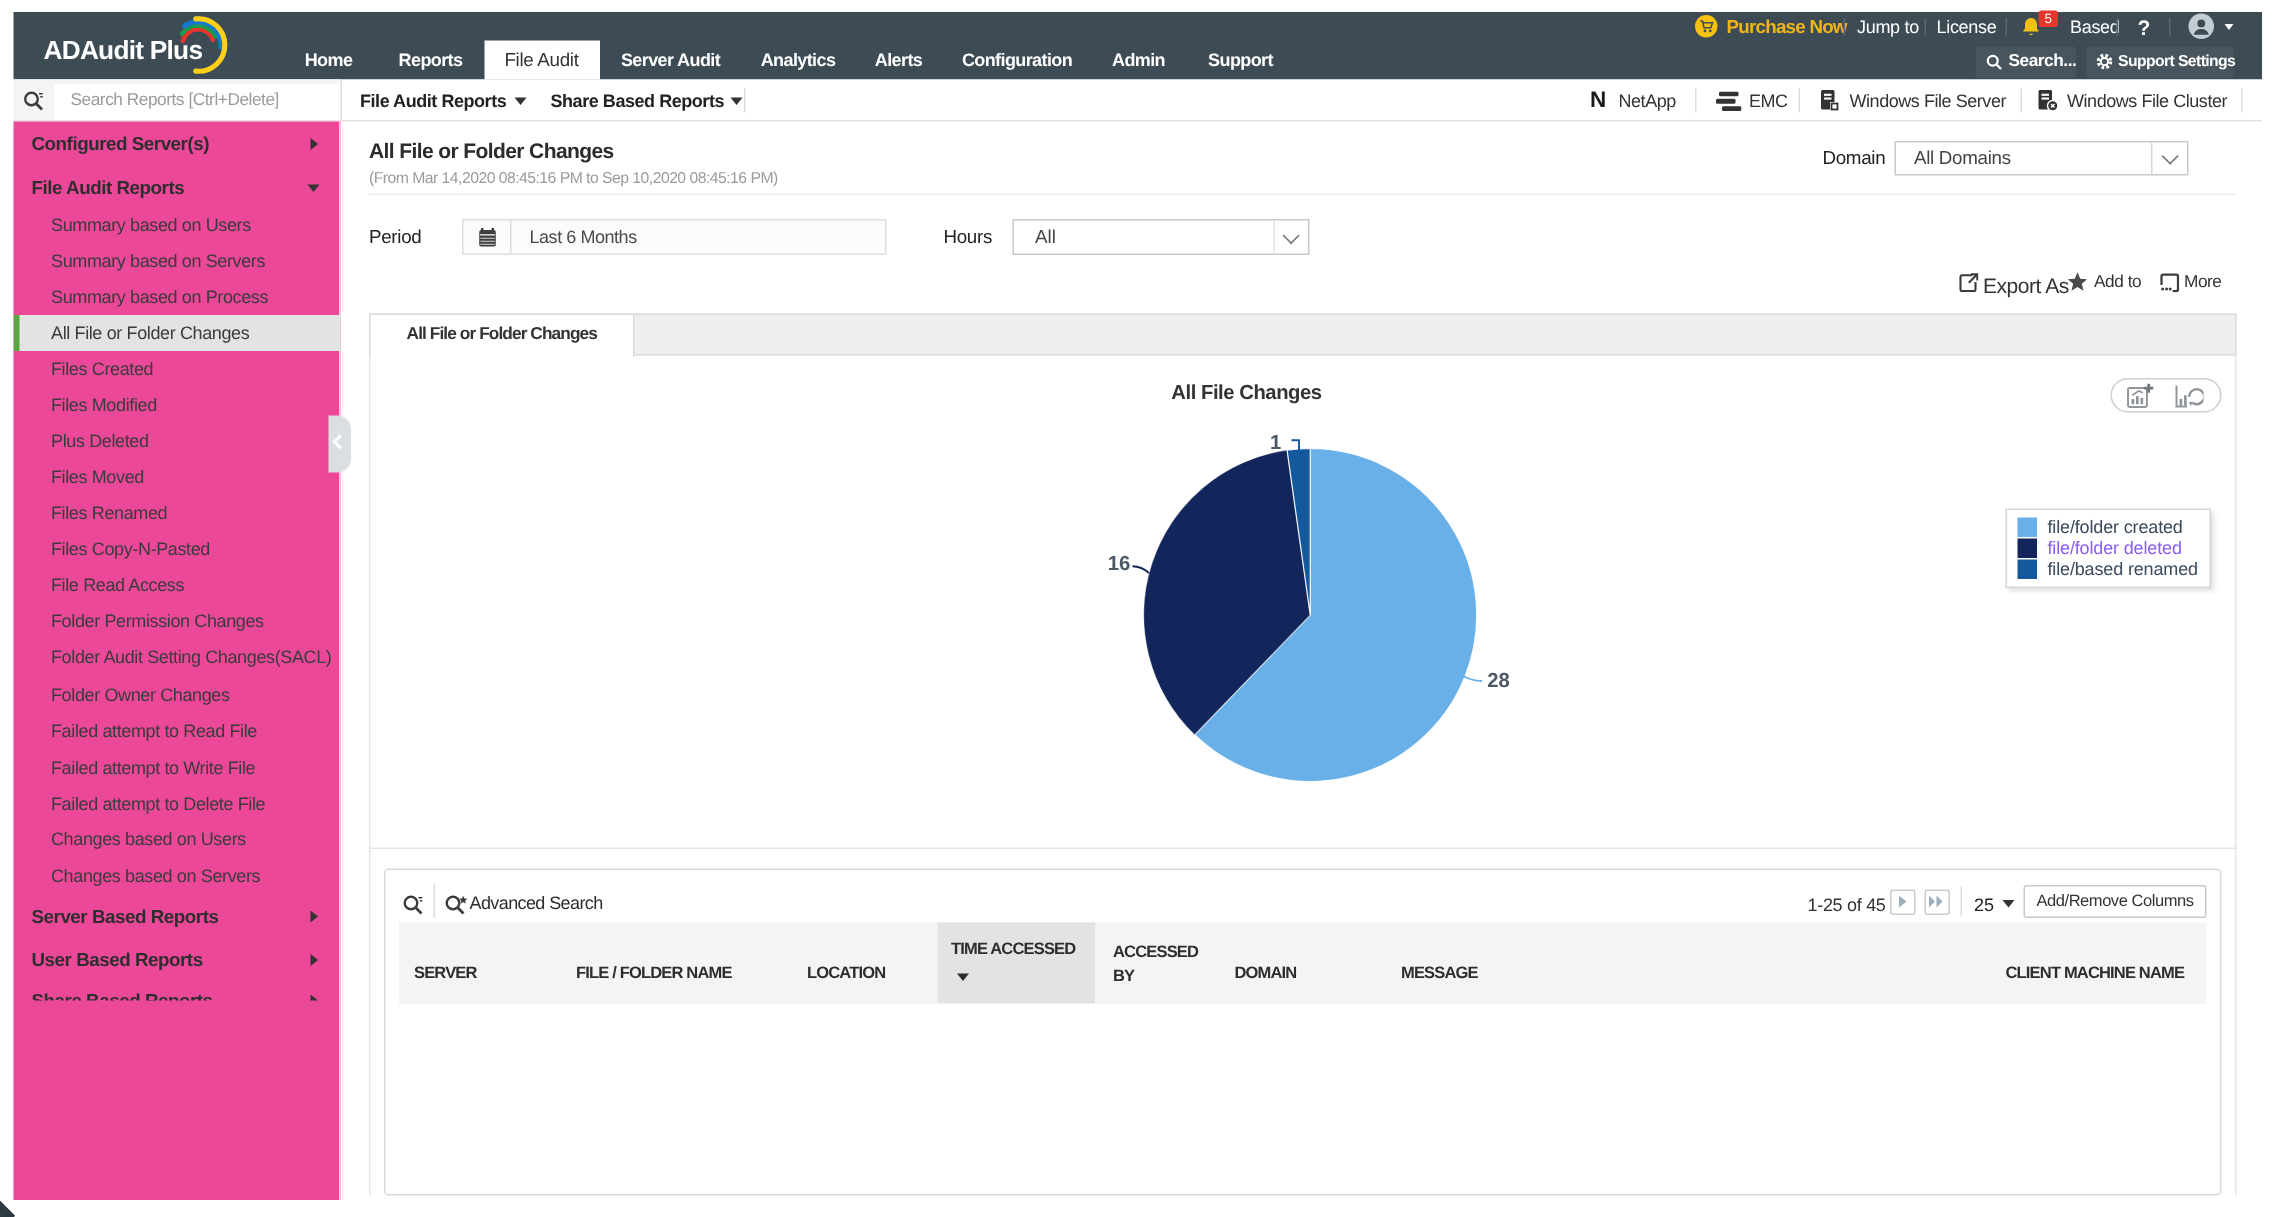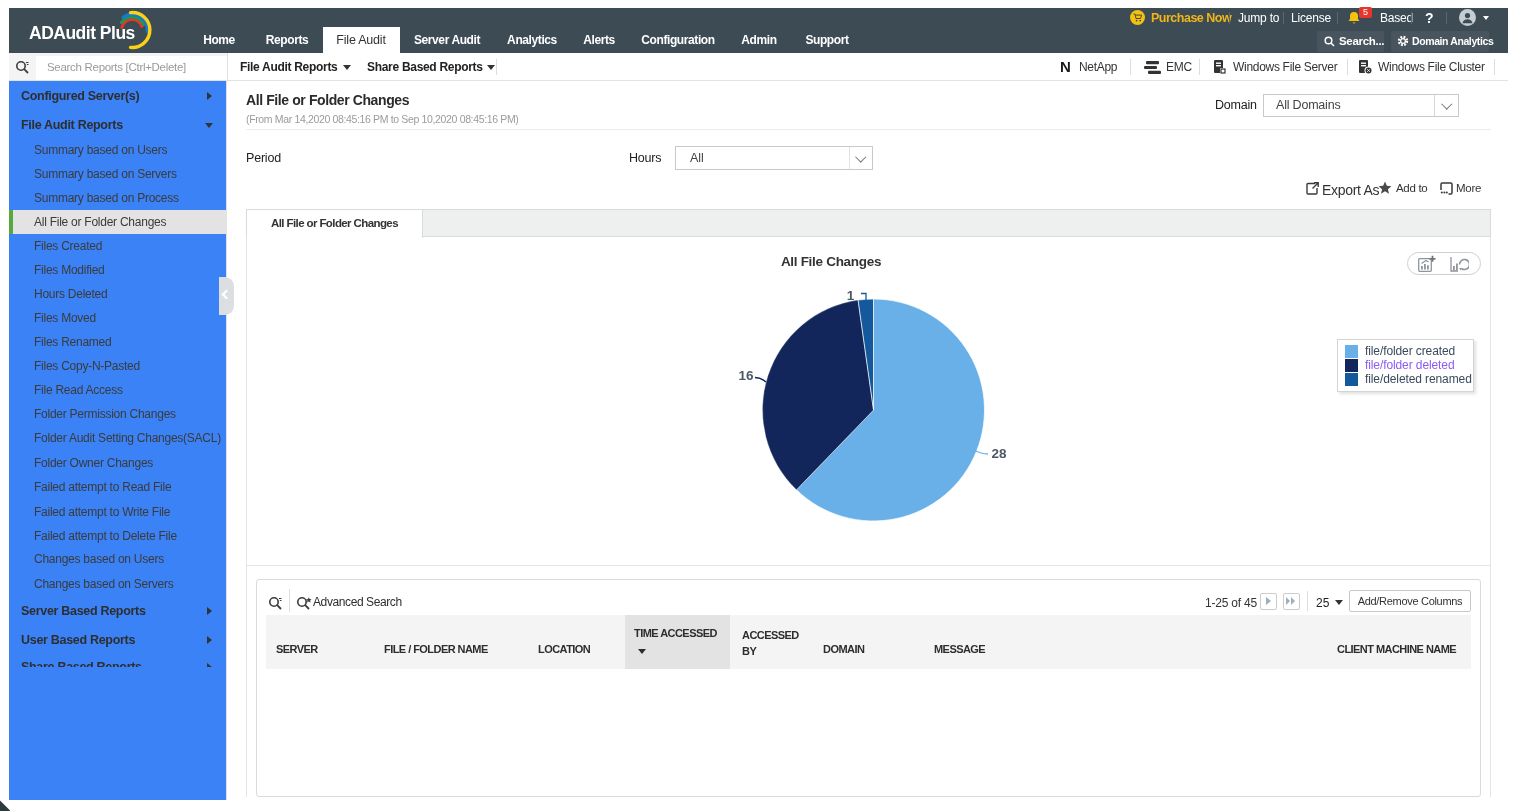--- a/index.html
+++ b/index.html
@@ -7,21 +7,21 @@
 .a{position:absolute}
 #app{position:absolute;left:9px;top:8px;width:1499px;height:792px;background:#fff}
 #hdr{position:absolute;left:0;top:0;width:1499px;height:45px;background:#3d4b54}
 .nav{position:absolute;top:19px;height:26px;line-height:26px;color:#fff;font-size:12px;font-weight:700;letter-spacing:-.4px;transform:translateX(-50%);white-space:nowrap}
 .r1{position:absolute;top:0;height:19px;line-height:20px;color:#fff;font-size:12px;letter-spacing:-.2px;white-space:nowrap}
 .sep1{position:absolute;top:4px;width:1px;height:12px;background:#5a6770}
 .hbtn{position:absolute;top:23px;height:21px;background:#48555e;border-radius:2px;color:#fff;font-size:11.5px;font-weight:700;letter-spacing:-.3px;line-height:21px;white-space:nowrap}
 #tbar{position:absolute;left:0;top:45px;width:1499px;height:28px;background:#fff;border-bottom:1px solid #e2e2e2}
 .tsep{position:absolute;top:6px;width:1px;height:16px;background:#ddd}
 .titem{position:absolute;top:0;height:28px;line-height:28px;font-size:12px;letter-spacing:-.3px;color:#333;white-space:nowrap}
-#sidebar{position:absolute;left:0;top:73px;width:218px;height:719px;background:#3b82f6;border-right:1px solid #e0e0e0}
+#sidebar{position:absolute;left:0;top:73px;width:218px;height:719px;background:#ec4899;border-right:1px solid #e0e0e0}
 #sideclip{position:absolute;left:0;top:0;width:218px;height:586px;overflow:hidden}
 .sh{position:absolute;left:12px;height:24px;line-height:24px;font-size:12.5px;font-weight:700;letter-spacing:-.3px;color:#2e2e2e;white-space:nowrap}
 .si{position:absolute;left:25px;height:24px;line-height:24px;font-size:12px;letter-spacing:-.25px;color:#3b3b3b;white-space:nowrap}
 .arr{position:absolute;width:0;height:0}
 .ar-r{border-left:6px solid #333;border-top:4.5px solid transparent;border-bottom:4.5px solid transparent}
 .ar-d{border-top:6px solid #333;border-left:4.5px solid transparent;border-right:4.5px solid transparent}
 .lbl{position:absolute;font-size:13px;letter-spacing:-.2px;color:#222;white-space:nowrap}
 .th{position:absolute;font-size:11px;font-weight:700;color:#2d2d2d;letter-spacing:-.55px;white-space:nowrap}
 .chev{display:inline-block;width:7.5px;height:7.5px;border-right:1.6px solid #777;border-bottom:1.6px solid #777;transform:rotate(45deg)}
 svg{display:block}
@@ -75,21 +75,21 @@
         <circle cx="8.5" cy="6.6" r="2.6" fill="#3d4b54"></circle>
         <path d="M3.4 14.2 a5.3 5.3 0 0 1 10.2 0 z" fill="#3d4b54"></path>
       </svg>
   <div class="arr ar-d" style="left:1474px;top:8px;border-top-color:#fff;border-left-width:3.5px;border-right-width:3.5px;border-top-width:4.5px"></div>
 
   <div class="hbtn" style="left:1308px;width:67px;padding-left:22px">Search...</div>
   <svg class="a" style="left:1315px;top:28px" width="11" height="11" viewBox="0 0 11 11">
         <circle cx="4.5" cy="4.5" r="3.3" stroke="#fff" stroke-width="1.5" fill="none"></circle>
         <path d="M7 7 L10 10" stroke="#fff" stroke-width="1.6"></path>
       </svg>
-  <div class="hbtn" style="left:1382px;width:98px;padding-left:21px;font-size:10.5px;letter-spacing:-.4px">Domain Analytics</div>
+  <div class="hbtn" style="left:1382px;width:98px;padding-left:21px;font-size:10.5px;letter-spacing:-.4px">Support Settings</div>
   <svg class="a" style="left:1388px;top:27px" width="12" height="12" viewBox="0 0 12 12">
         <circle cx="6" cy="6" r="4" stroke="#fff" stroke-width="2.4" fill="none" stroke-dasharray="1.8 1.35"></circle>
         <circle cx="6" cy="6" r="2.6" fill="#48555e"></circle>
         <circle cx="6" cy="6" r="2.4" stroke="#fff" stroke-width="1.3" fill="none"></circle>
       </svg>
 </div>
 
 <div id="tbar">
   <div class="a" style="left:0;top:0;width:218px;height:27px;background:#f4f4f4"></div>
   <div class="a" style="left:27px;top:3px;width:191px;height:24px;background:#fff"></div>
@@ -143,21 +143,21 @@
 <div class="sh" style="top:32px">File Audit Reports</div>
 <div class="arr ar-d" style="left:196px;top:42px;border-top-width:5.5px;border-left-width:4px;border-right-width:4px"></div>
 <div class="a" style="left:0;top:129px;width:218px;height:24px;background:#e3e3e3"></div>
 <div class="a" style="left:0;top:129px;width:4px;height:24px;background:#58a83e"></div>
 <div class="si" style="top:57px">Summary based on Users</div>
 <div class="si" style="top:81px">Summary based on Servers</div>
 <div class="si" style="top:105px">Summary based on Process</div>
 <div class="si" style="top:129px">All File or Folder Changes</div>
 <div class="si" style="top:153px">Files Created</div>
 <div class="si" style="top:177px">Files Modified</div>
-<div class="si" style="top:201px">Hours Deleted</div>
+<div class="si" style="top:201px">Plus Deleted</div>
 <div class="si" style="top:225px">Files Moved</div>
 <div class="si" style="top:249px">Files Renamed</div>
 <div class="si" style="top:273px">Files Copy-N-Pasted</div>
 <div class="si" style="top:297px">File Read Access</div>
 <div class="si" style="top:321px">Folder Permission Changes</div>
 <div class="si" style="top:345px">Folder Audit Setting Changes(SACL)</div>
 <div class="si" style="top:370px">Folder Owner Changes</div>
 <div class="si" style="top:394px">Failed attempt to Read File</div>
 <div class="si" style="top:419px">Failed attempt to Write File</div>
 <div class="si" style="top:443px">Failed attempt to Delete File</div>
@@ -177,20 +177,30 @@
 <div class="a" style="left:237px;top:84px;font-size:14px;font-weight:700;letter-spacing:-.4px;color:#2b2b2b">All File or Folder Changes</div>
 <div class="a" style="left:237px;top:105px;font-size:10.5px;letter-spacing:-.35px;color:#9b9b9b">(From Mar 14,2020 08:45:16 PM to Sep 10,2020 08:45:16 PM)</div>
 <div class="lbl" style="left:1206px;top:90px;font-size:12.5px">Domain</div>
 <div class="a" style="left:1254px;top:86px;width:196px;height:23px;border:1px solid #c9c9c9;background:#fff">
   <div style="position:absolute;left:12px;top:0;line-height:21px;font-size:12.5px;letter-spacing:-.2px;color:#444">All Domains</div>
   <div style="position:absolute;right:0;top:0;width:24px;height:21px;border-left:1px solid #d8d8d8"></div>
   <div class="chev" style="position:absolute;right:8px;top:5px"></div>
 </div>
 <div class="a" style="left:237px;top:121px;width:1245px;height:1px;background:#ededed"></div>
 <div class="lbl" style="left:237px;top:143px;font-size:12.5px">Period</div>
+<div class="a" style="left:299px;top:138px;width:283px;height:24px;border:1px solid #dcdfe0;background:#fafbfb">
+  <div style="position:absolute;left:0;top:0;width:32px;height:22px;border-right:1px solid #dcdfe0"></div>
+  <svg style="position:absolute;left:10px;top:5px" width="12" height="13" viewBox="0 0 12 13">
+        <path d="M2.5 0 v2.2 M9.5 0 v2.2" stroke="#3a3a3a" stroke-width="1.6"></path>
+        <rect x="0.5" y="1.4" width="11" height="11" rx="1.2" fill="#3f3f3f"></rect>
+        <path d="M1 4.6 h10" stroke="#fff" stroke-width="0.8"></path>
+        <path d="M1.2 6.8 h9.6 M1.2 8.8 h9.6 M1.2 10.8 h9.6" stroke="#d8d8d8" stroke-width="0.7"></path>
+      </svg>
+  <div style="position:absolute;left:44px;top:0;line-height:22px;font-size:12px;letter-spacing:-.3px;color:#4a4a4a">Last 6 Months</div>
+</div>
 <div class="lbl" style="left:620px;top:143px;font-size:12.5px">Hours</div>
 <div class="a" style="left:666px;top:138px;width:198px;height:24px;border:1px solid #c9c9c9;background:#fff">
   <div style="position:absolute;left:14px;top:0;line-height:22px;font-size:12.5px;color:#444">All</div>
   <div style="position:absolute;right:0;top:0;width:23px;height:22px;border-left:1px solid #e3e3e3"></div>
   <div class="chev" style="position:absolute;right:8px;top:6px"></div>
 </div>
 <svg class="a" style="left:1297px;top:174px" width="13" height="13" viewBox="0 0 13 13">
       <path d="M9 1.5 H2 a1 1 0 0 0 -1 1 V11 a1 1 0 0 0 1 1 H10 a1 1 0 0 0 1 -1 V6" stroke="#3a3a3a" stroke-width="1.4" fill="none"></path>
       <path d="M6.5 6.5 L12 1 M8 0.8 h4.2 v4.2" stroke="#3a3a3a" stroke-width="1.4" fill="none"></path>
     </svg>
@@ -243,21 +253,21 @@
       <path d="M9.5 8.5 a5 5 0 1 1 2 4" stroke="#8f959a" stroke-width="1.6" fill="none"></path>
       <path d="M10.7 14.5 l-1.6 -2.3 2.8 -0.5 z" fill="#8f959a"></path>
     </svg>
 
 <div class="a" style="left:1328px;top:331px;width:137px;height:53px;background:#fff;border:1px solid #d4d4d4;box-shadow:2px 2px 3px rgba(0,0,0,.12)"></div>
 <div class="a" style="left:1336px;top:337px;width:13px;height:13px;background:#68b0e7"></div>
 <div class="a" style="left:1356px;top:337px;font-size:12px;letter-spacing:-.1px;color:#3a4a5c;line-height:13px">file/folder created</div>
 <div class="a" style="left:1336px;top:351px;width:13px;height:13px;background:#12265c"></div>
 <div class="a" style="left:1356px;top:351px;font-size:12px;letter-spacing:-.1px;color:#8b5cf6;line-height:13px">file/folder deleted</div>
 <div class="a" style="left:1336px;top:365px;width:13px;height:13px;background:#15599d"></div>
-<div class="a" style="left:1356px;top:365px;font-size:12px;letter-spacing:-.1px;color:#3a4a5c;line-height:13px">file/deleted renamed</div>
+<div class="a" style="left:1356px;top:365px;font-size:12px;letter-spacing:-.1px;color:#3a4a5c;line-height:13px">file/based renamed</div>
 
 <div class="a" style="left:247px;top:571px;width:1225px;height:218px;border:1px solid #d9d9d9;border-radius:3px;background:#fff"></div>
 <svg class="a" style="left:259px;top:588px" width="15" height="15" viewBox="0 0 15 15">
       <circle cx="6" cy="6" r="4.2" stroke="#3c3c3c" stroke-width="1.6" fill="none"></circle>
       <path d="M9.2 9.2 L13 13" stroke="#3c3c3c" stroke-width="1.8"></path>
       <path d="M11 2.5 h2.5 M11.8 4.5 h1.7" stroke="#3c3c3c" stroke-width="1"></path>
     </svg>
 <div class="a" style="left:280px;top:581px;width:1px;height:23px;background:#ddd"></div>
 <svg class="a" style="left:287px;top:588px" width="16" height="15" viewBox="0 0 16 15">
       <circle cx="6" cy="6" r="4.2" stroke="#3c3c3c" stroke-width="1.6" fill="none"></circle>

